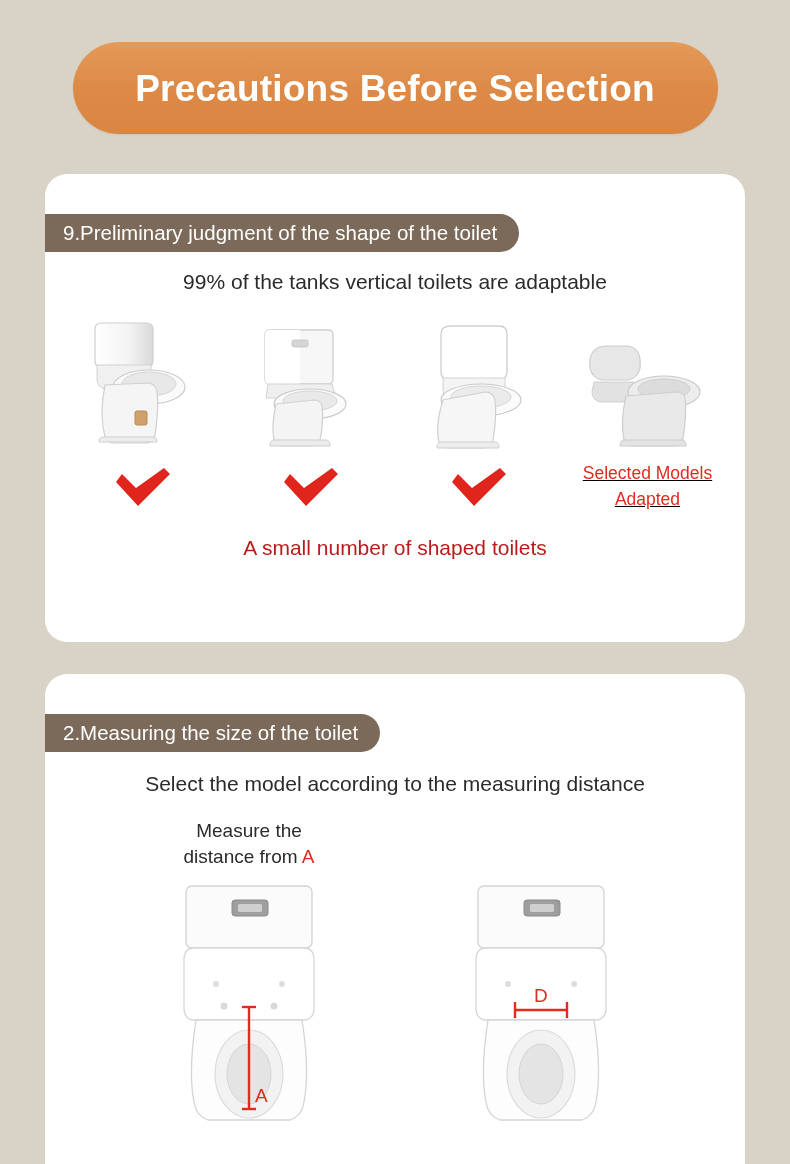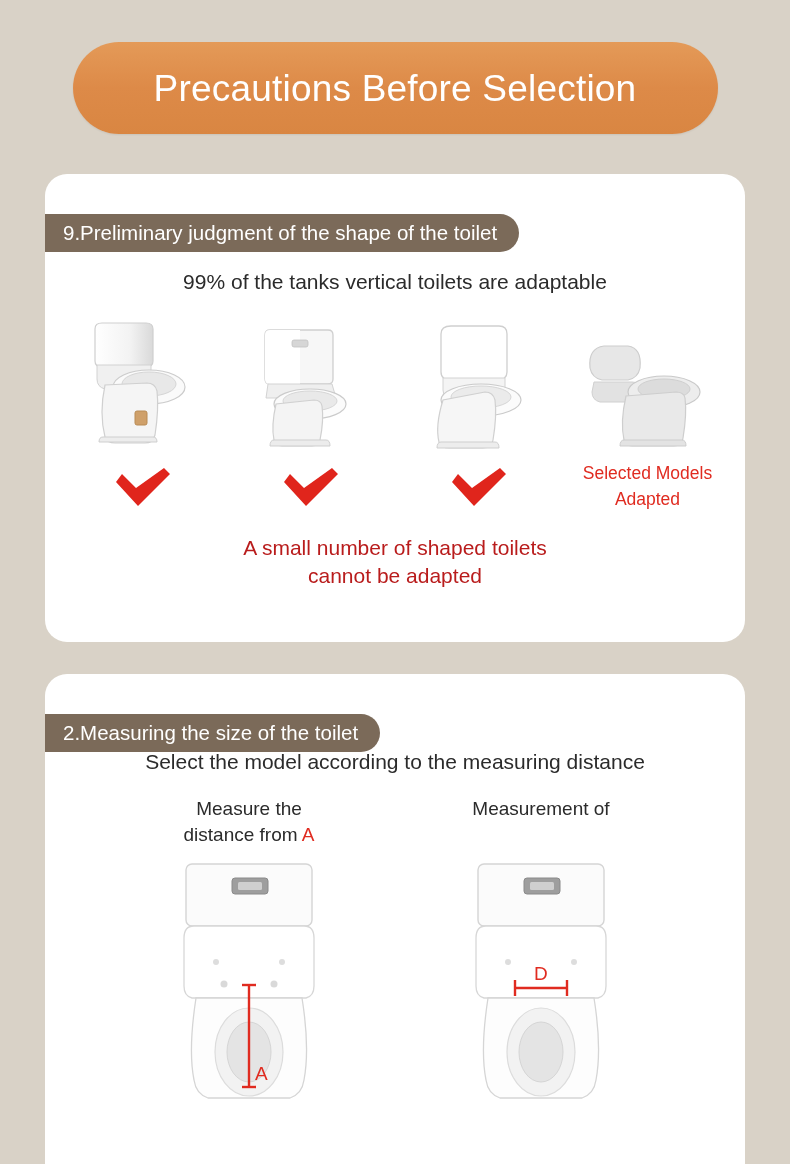--- a/index.html
+++ b/index.html
@@ -31,21 +31,21 @@
     background: linear-gradient(180deg, #e49a58 0%, #dd8a48 50%, #d98642 100%);
     display: flex;
     align-items: center;
     justify-content: center;
     box-shadow: 0 1px 2px rgba(0,0,0,0.07);
   }
   .banner-title {
     color: #ffffff;
     font-size: 37px;
     letter-spacing: 0.2px;
-    font-weight: 400;
+    font-weight: 700;
     line-height: 1;
     white-space: nowrap;
   }
 
   
   .card {
     background: #ffffff;
     border-radius: 22px;
     margin: 0 auto;
     width: 700px;
@@ -73,21 +73,21 @@
   }
 
   .subtitle {
     text-align: center;
     font-size: 21px;
     color: #2b2b2b;
     margin-top: 0;
     padding-top: 96px;
     font-weight: 400;
   }
-  .card-2 .subtitle { padding-top: 76px; }
+  .card-2 .subtitle { padding-top: 98px; }
 
   
   .toilet-row {
     display: flex;
     justify-content: space-between;
     align-items: flex-end;
     padding: 34px 20px 0 20px;
     height: 160px;
   }
   .toilet-cell {
@@ -95,20 +95,21 @@
     display: flex;
     align-items: flex-end;
     justify-content: center;
     height: 140px;
   }
 
   .check-row {
     display: flex;
     justify-content: space-between;
     padding: 6px 20px 0 20px;
+    text-decoration: underline;
   }
   .check-cell {
     width: 155px;
     text-align: center;
     position: relative;
     height: 60px;
   }
   .check {
     font-size: 0;
     line-height: 0;
@@ -251,21 +252,20 @@
         </span>
       </div>
       <div class="check-cell">
         <div class="note-red">Selected Models</div>
         <div class="note-red">Adapted</div>
       </div>
     </div>
 
     <div class="bottom-note">
       <div>A small number of shaped toilets</div>
-      <div>cannot be adapted</div>
     </div>
   </div>
 
   <div class="card card-2">
     <div class="section-tag">
       <span>2.Measuring the size of the toilet</span>
     </div>
 
     <div class="subtitle">Select the model according to the measuring distance</div>
 
@@ -294,21 +294,20 @@
             <line x1="95" y1="128" x2="95" y2="232" stroke="#e02b20" stroke-width="2.4"></line>
             <line x1="88" y1="129" x2="102" y2="129" stroke="#e02b20" stroke-width="2.4"></line>
             <line x1="88" y1="231" x2="102" y2="231" stroke="#e02b20" stroke-width="2.4"></line>
             <text x="101" y="224" fill="#e02b20" font-family="Liberation Sans, sans-serif" font-size="19">A</text>
           </svg>
         </div>
       </div>
 
       <div class="measure-col">
         <div class="measure-label">
-          <div>Measurement of</div>
         </div>
         <div class="measure-img">
           <svg width="190" height="250" viewBox="0 0 190 250">
             <rect x="32" y="8" width="126" height="62" rx="6" fill="#fbfbfb" stroke="#d5d5d5" stroke-width="1.4"></rect>
             <rect x="78" y="22" width="36" height="16" rx="3" fill="#9e9e9e" stroke="#8a8a8a" stroke-width="1"></rect>
             <rect x="84" y="26" width="24" height="8" rx="1.5" fill="#cfcfcf"></rect>
             <path d="M40 70 h110 q10 0 10 12 v48 q0 10 -8 12 h-114 q-8 -2 -8 -12 v-48 q0 -12 10 -12z" fill="#ffffff" stroke="#d7d7d7" stroke-width="1.3"></path>
             <circle cx="62" cy="106" r="3" fill="#dddddd"></circle>
             <circle cx="128" cy="106" r="3" fill="#dddddd"></circle>
             <path d="M42 142 q-8 52 -2 82 q2 14 14 18 h82 q12 -4 14 -18 q6 -32 -2 -82 z" fill="#fdfdfd" stroke="#d5d5d5" stroke-width="1.3"></path>

